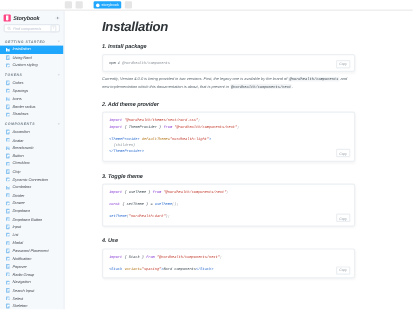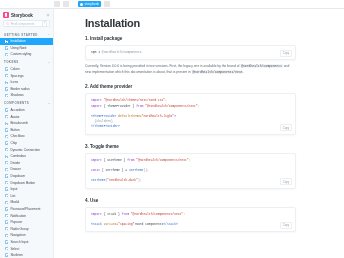--- a/index.html
+++ b/index.html
@@ -30,21 +30,21 @@
   .tab {
     height: 6.5px;
     background: #1ea7fd;
     border-radius: 1px;
     display: flex; align-items: center;
     padding: 0 2px; gap: 1.5px;
   }
   .tab-dot { width: 3px; height: 3px; background: #fff; border-radius: 50%; flex: 0 0 auto;}
   .tab-label { font-size: 3.2px; color: #ffffff; letter-spacing: .1px; white-space: nowrap; }
 
-  .body { display: flex; flex: 1 1 auto; min-height: 0; }
+  .body { display: flex; flex: 1 1 auto; min-height: 0; font-style: italic; }
 
   
   .sidebar {
     width: 54px;
     background: #f6f9fc;
     border-right: 1px solid #eaeef3;
     display: flex; flex-direction: column;
     flex: 0 0 auto;
     position: relative;
     overflow: hidden;

